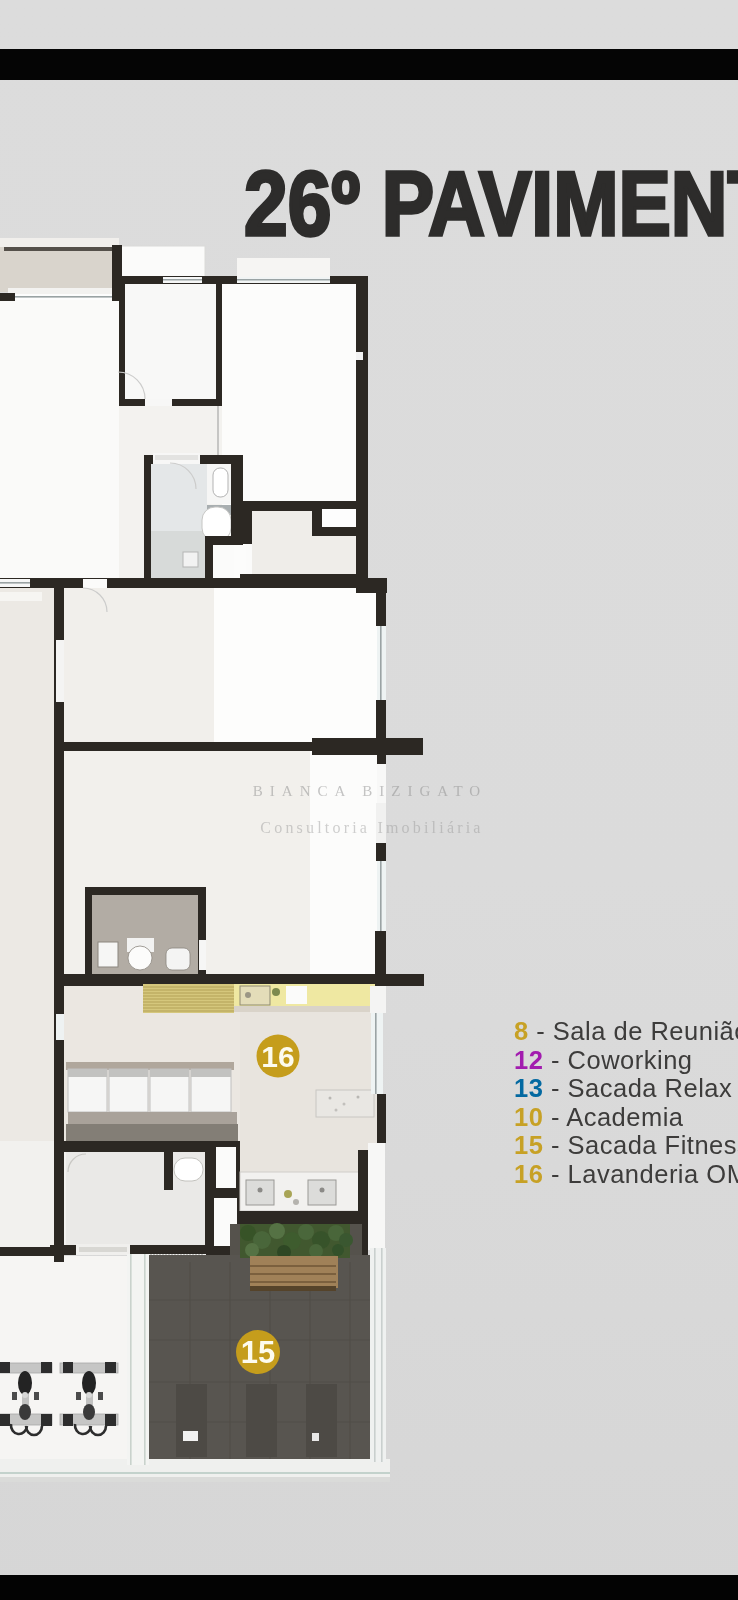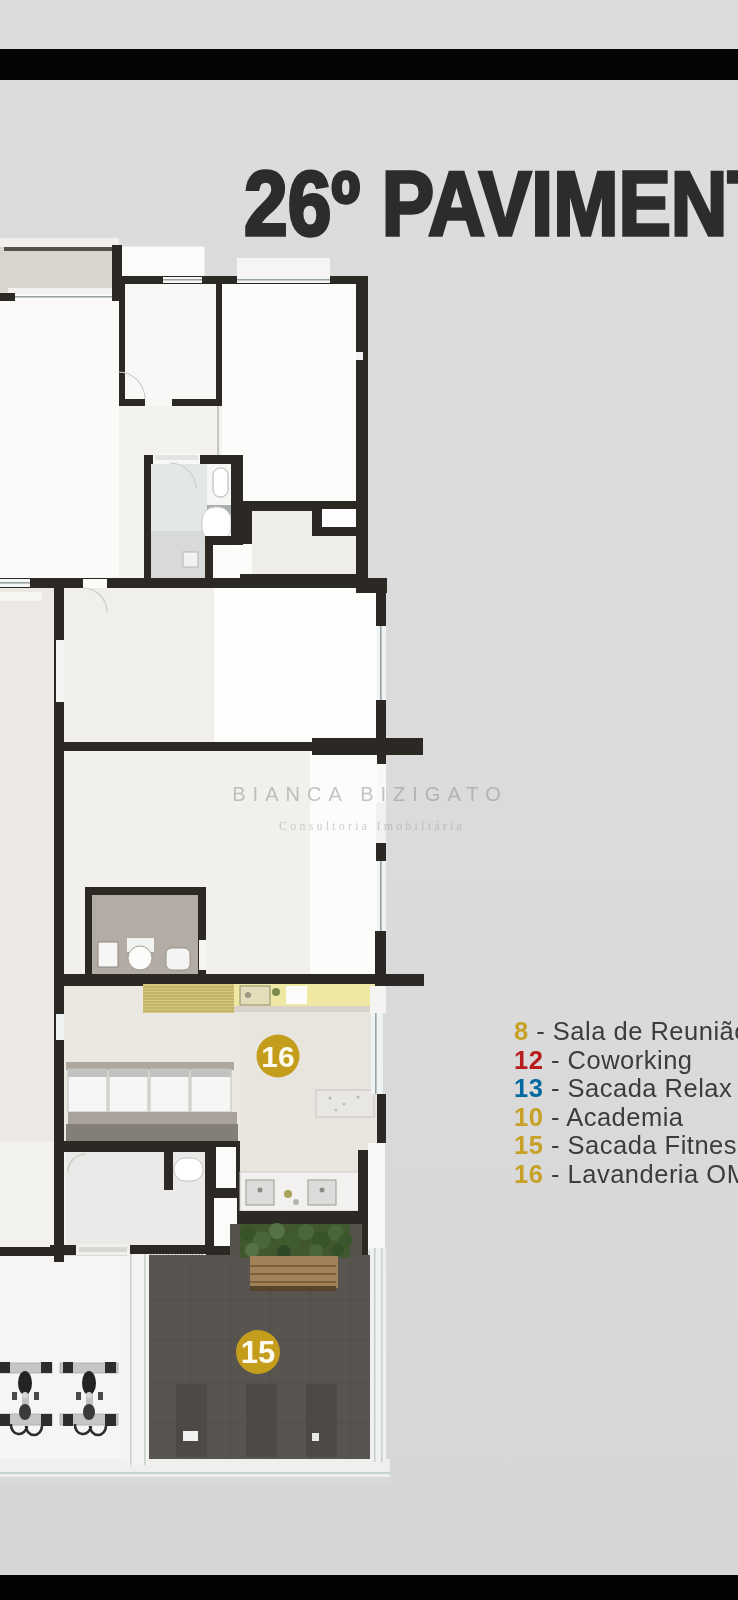--- a/index.html
+++ b/index.html
@@ -404,29 +404,29 @@
 <rect x="374" y="1248" width="1.6" height="214" fill="#c9cfce"></rect>
 <rect x="381" y="1248" width="1.6" height="214" fill="#c9cfce"></rect>
 </g>
 
 <g fill="none" stroke="#cccccb" stroke-width="1.2">
 <path d="M170,463 A26,26 0 0 1 196,489"></path>
 <path d="M145,399 A27,27 0 0 0 118,372"></path>
 </g>
 </svg>
 
-<div class="abs" style="left:202px;top:783px;width:336px;text-align:center;font-family:Liberation Sans, sans-serif;font-size:20px;letter-spacing:7px;color:rgba(140,140,140,.5);white-space:nowrap">BIANCA BIZIGATO</div>
-
-<div class="abs" style="left:252px;top:819px;width:240px;text-align:center;font-family:'Liberation Serif',serif;font-size:12px;letter-spacing:3.2px;color:rgba(150,150,150,.45);white-space:nowrap">Consultoria Imobiliária</div>
+<div class="abs" style="left:202px;top:783px;width:336px;text-align:center;font-family:Liberation Serif, serif;font-size:15px;letter-spacing:7px;color:rgba(140,140,140,.5);white-space:nowrap">BIANCA BIZIGATO</div>
+
+<div class="abs" style="left:252px;top:819px;width:240px;text-align:center;font-family:'Liberation Serif',serif;font-size:16px;letter-spacing:3.2px;color:rgba(150,150,150,.45);white-space:nowrap">Consultoria Imobiliária</div>
 
 <div class="abs" style="left:514px;top:1017px;font-size:25.5px;line-height:28.5px;letter-spacing:0.5px;color:#3d3c3b;white-space:nowrap">
 
   <div><b style="color:#c7a125">8</b> - Sala de Reunião</div>
 
-  <div><b style="color:#b91c1c">12</b> - Coworking</div>
+  <div><b style="color:#a21caf">12</b> - Coworking</div>
 
   <div><b style="color:#0369a1">13</b> - Sacada Relax</div>
 
   <div><b style="color:#c7a125">10</b> - Academia</div>
 
   <div><b style="color:#c7a125">15</b> - Sacada Fitness</div>
 
   <div><b style="color:#c7a125">16</b> - Lavanderia OMO</div>
 </div>
 

